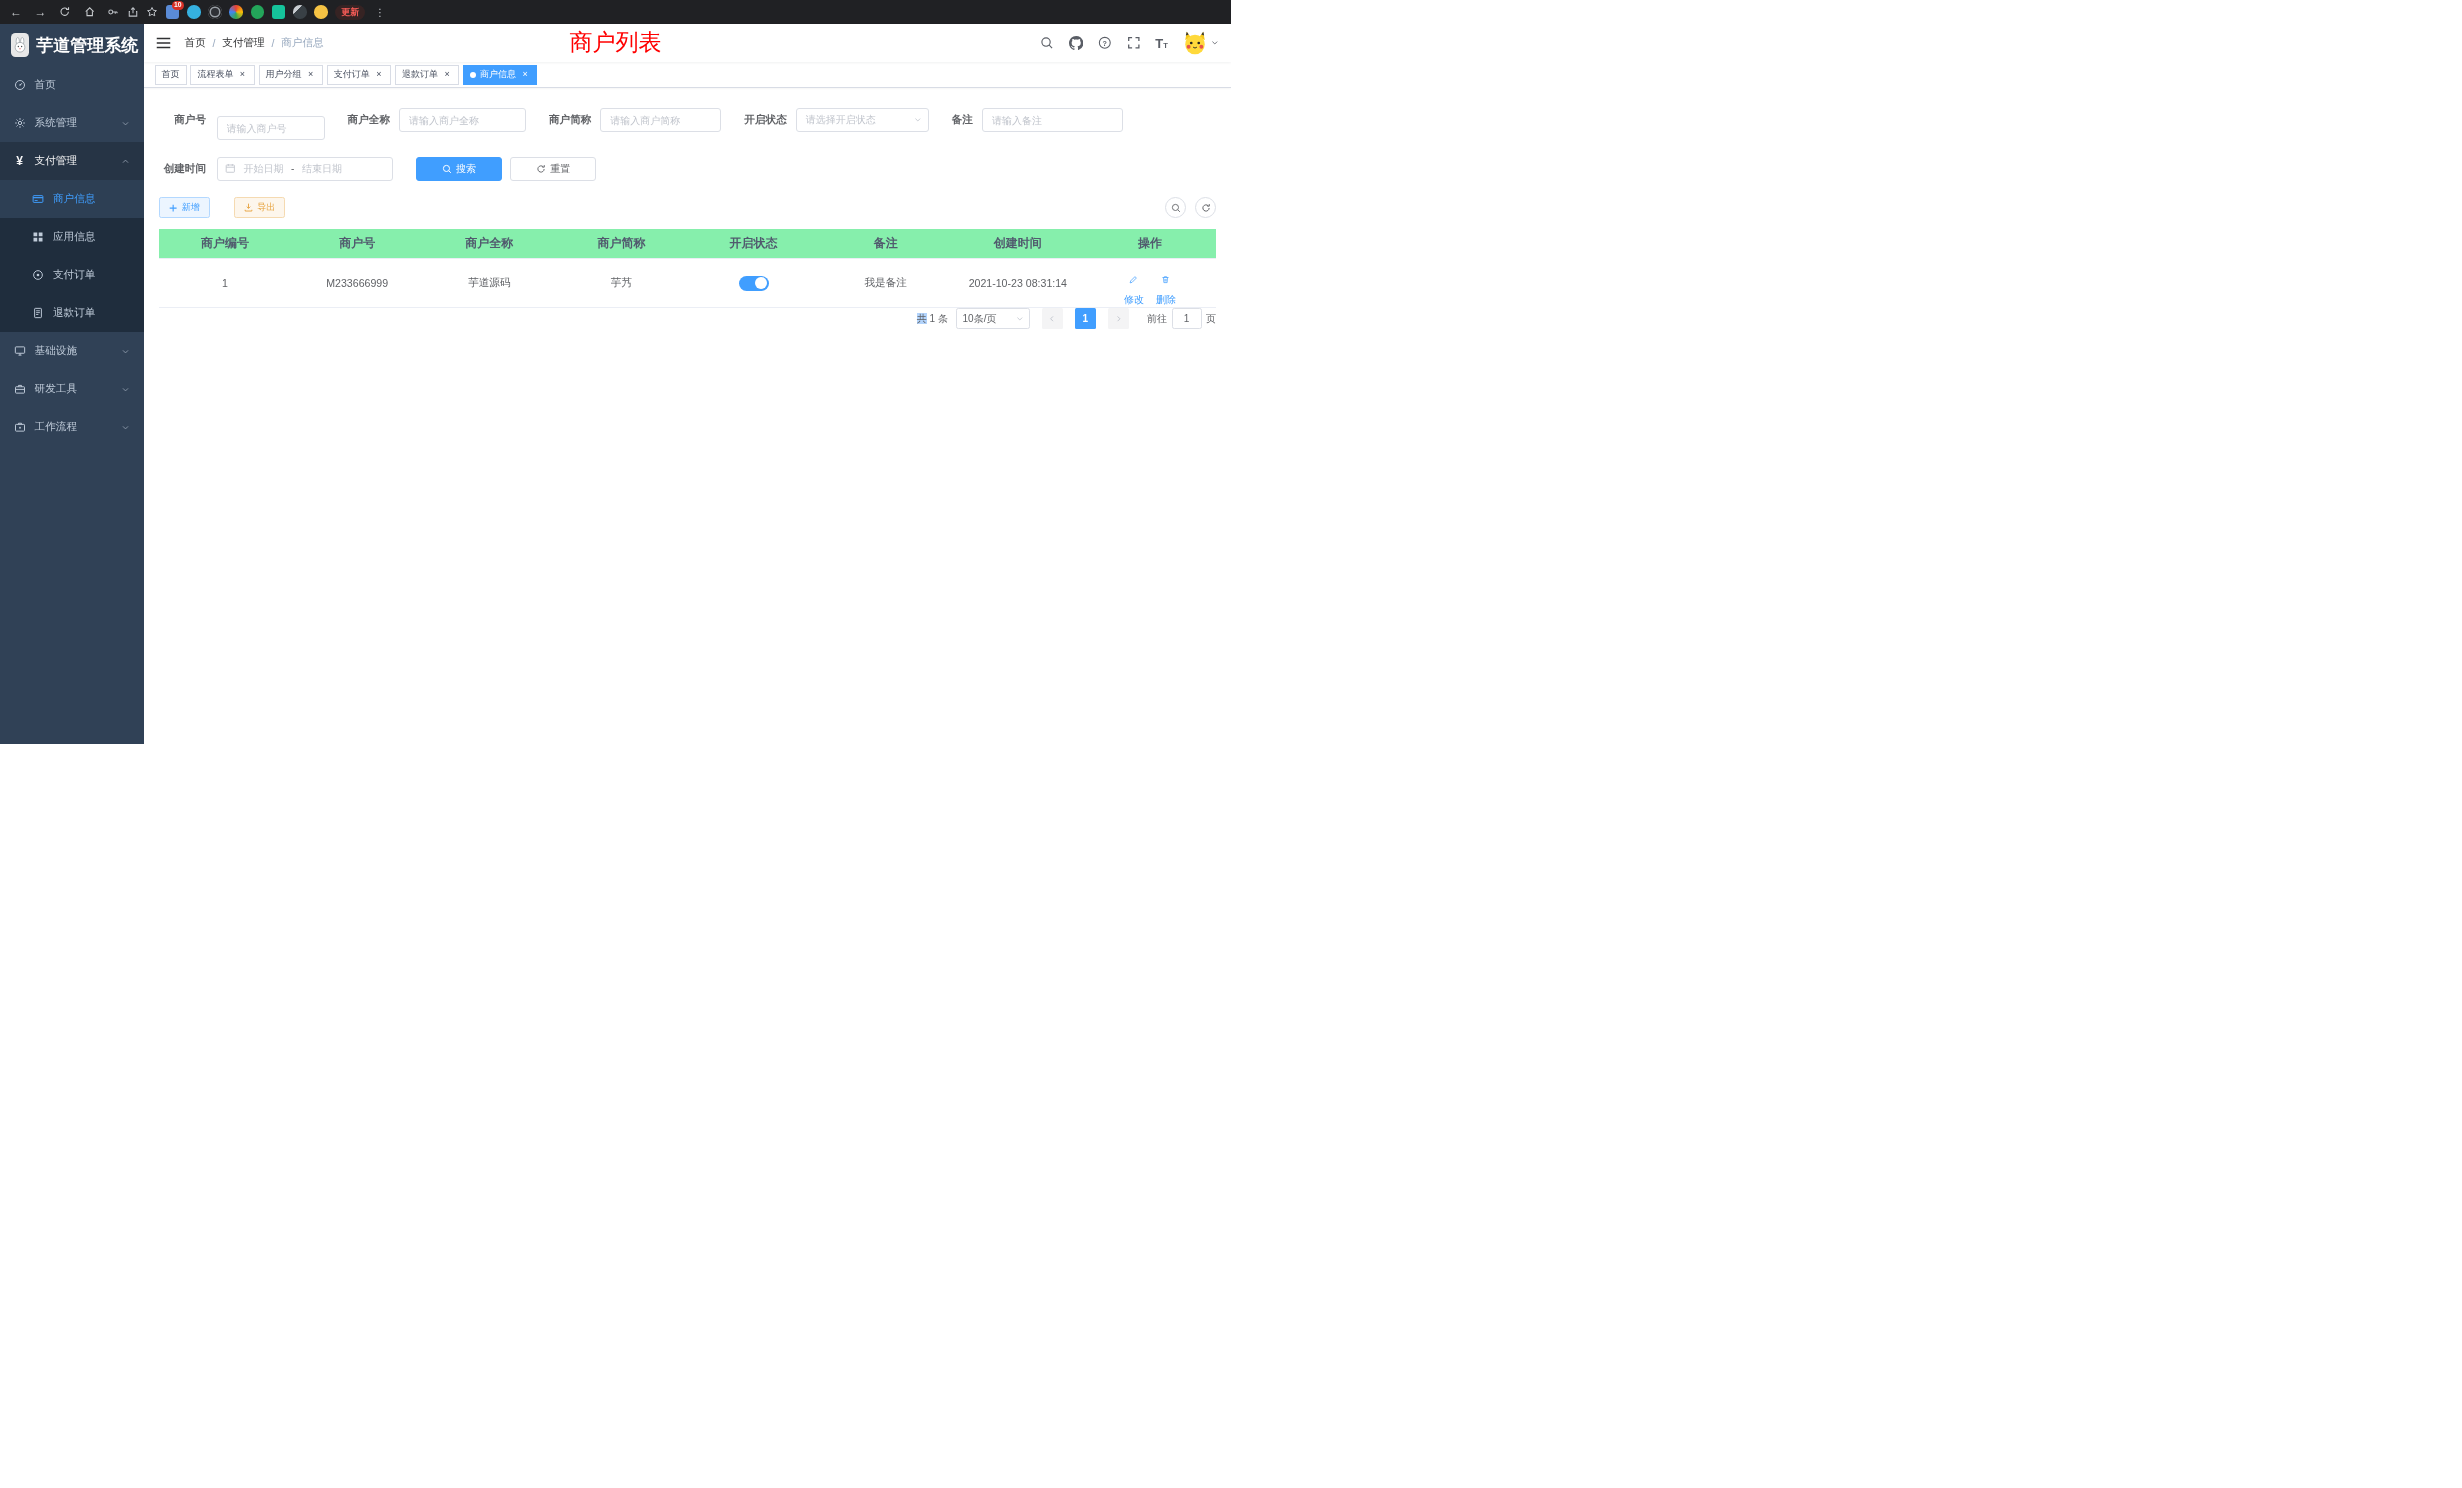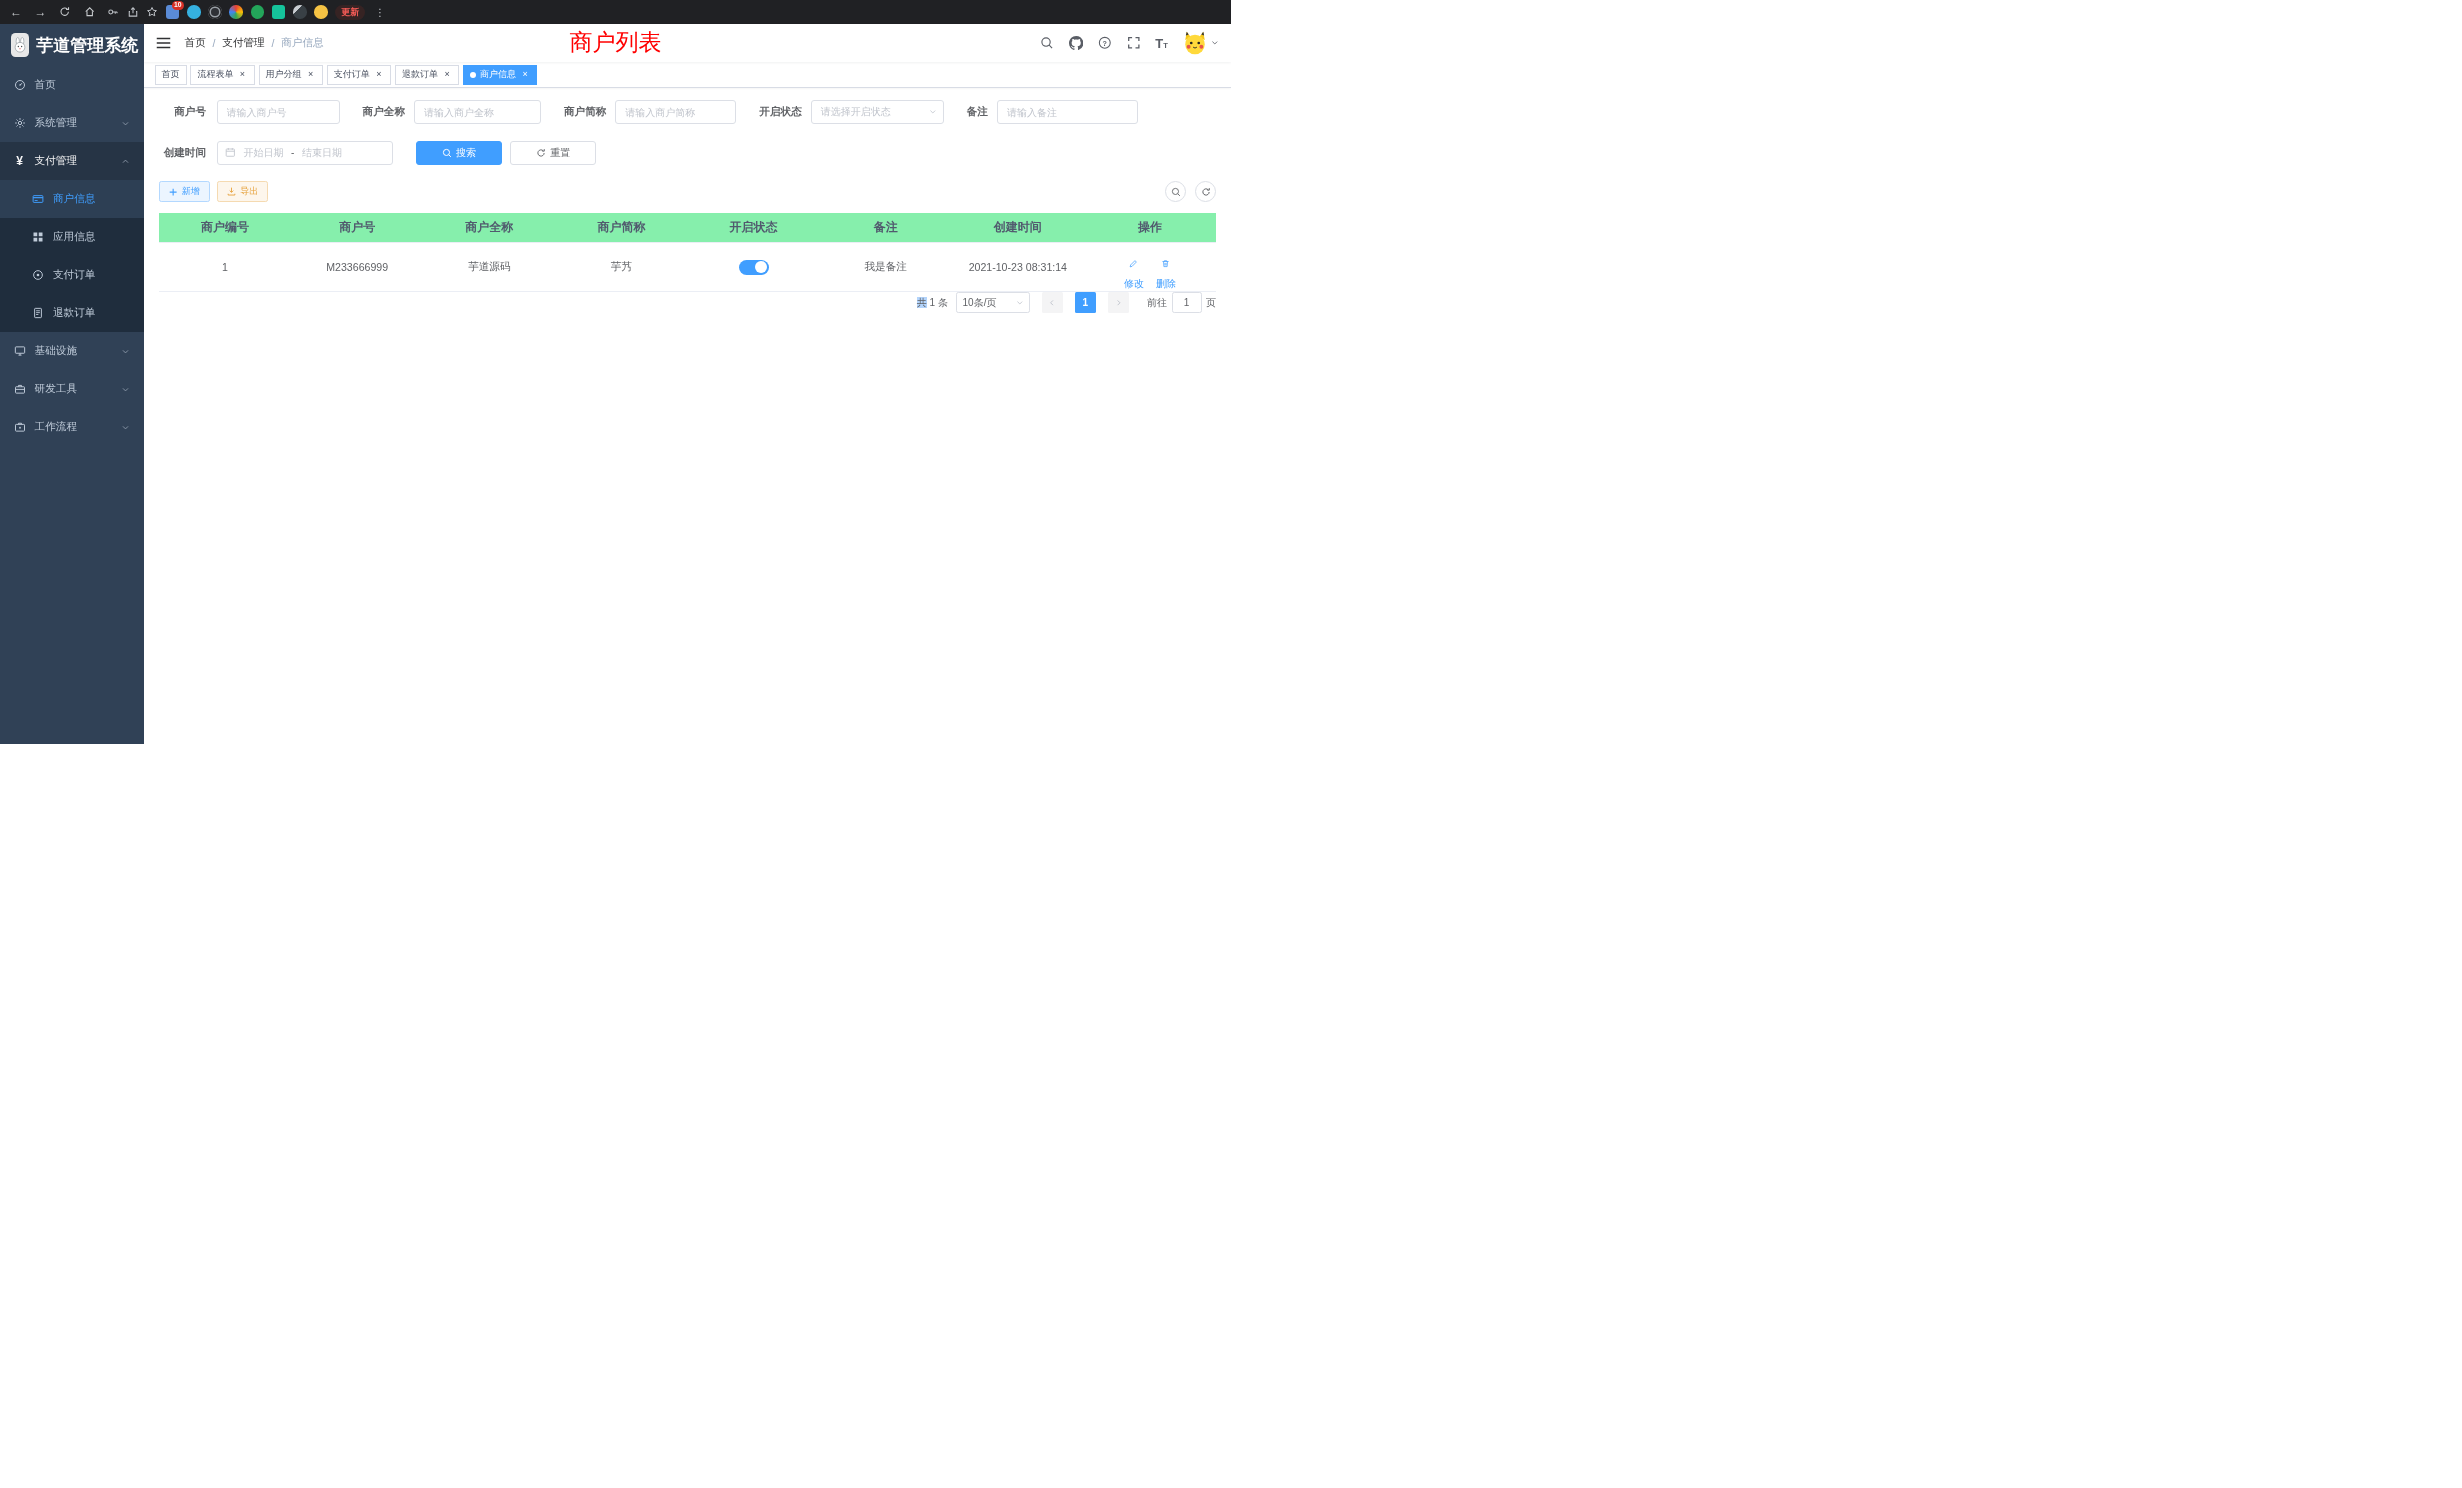--- a/index.html
+++ b/index.html
@@ -69,21 +69,21 @@
   .inp::placeholder { color:#c0c4cc; }
   .sel { position:relative; display:flex; align-items:center; height:24px; border:0.8px solid #dcdfe6; border-radius:3px; padding:0 20px 0 9px; font-size:10px; color:#c0c4cc; background:#fff; cursor:pointer; }
   .sel .caret { position:absolute; right:6px; color:#c0c4cc; }
   .daterange { width:176px; height:24px; border:0.8px solid #dcdfe6; border-radius:3px; display:flex; align-items:center; padding:0 7.6px; gap:7.6px; font-size:10px; color:#c0c4cc; cursor:pointer; background:#fff; }
   .daterange .sep { color:#606266; }
   .btn { height:24px; padding:0 25px; border-radius:3px; border:0.8px solid #dcdfe6; background:#fff; color:#606266; font-size:10px; display:inline-flex; align-items:center; gap:4.5px; cursor:pointer; }
   .btn.primary { background:#409eff; border-color:#409eff; color:#fff; }
   .btn.sm { height:21px; padding:0 9px; font-size:9px; border-radius:2.3px; }
   .btn.plain-primary { background:#ecf5ff; border-color:#b3d8ff; color:#409eff; }
   .btn.plain-warning { background:#fdf6ec; border-color:#f5dab1; color:#e6a23c; }
-  .toolbar { display:flex; align-items:flex-start; gap:7px; }
+  .toolbar { display:flex; align-items:flex-start; gap:24px; }
   .toolbar .right { margin-left:auto; display:flex; gap:9px; }
   .circle-btn { width:21px; height:21px; border-radius:50%; border:0.8px solid #dcdfe6; background:#fff; display:flex; align-items:center; justify-content:center; color:#606266; cursor:pointer; }
 
   
   table.grid { width:100%; margin-top:10.6px; border-collapse:collapse; table-layout:fixed; font-size:10.6px; color:#606266; }
   .grid th { height:30px; background:#86efac; color:#515a6e; font-weight:700; text-align:center; font-size:12px; }
   .grid td { height:38px; text-align:center; border-bottom:0.8px solid #ebeef5; }
   .grid thead tr { border-bottom:0.8px solid #ebeef5; }
   .switch { width:30px; height:15px; background:#409eff; border-radius:7.6px; position:relative; display:inline-block; vertical-align:middle; cursor:pointer; }
   .switch .knob { position:absolute; right:1.5px; top:1.5px; width:12px; height:12px; background:#fff; border-radius:50%; }
@@ -388,21 +388,21 @@
         <span>商户信息</span>
         <span class="x">×</span>
       </span>
     </div>
 
     <div class="content">
 
       <div class="form-row">
         <div class="f-item">
           <span class="f-label w">商户号</span>
-          <input class="inp" style="width: 123px;" placeholder="请输入商户号">
+          <input class="inp" style="width: 108px; margin-top: 16px;" placeholder="请输入商户号">
         </div>
         <div class="f-item">
           <span class="f-label">商户全称</span>
           <input class="inp" style="width: 127px;" placeholder="请输入商户全称">
         </div>
         <div class="f-item">
           <span class="f-label">商户简称</span>
           <input class="inp" style="width: 121px;" placeholder="请输入商户简称">
         </div>
         <div class="f-item">

